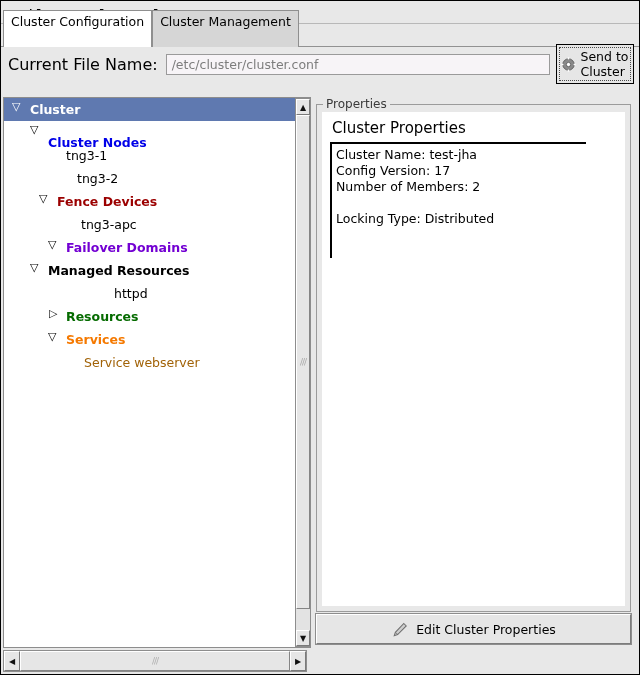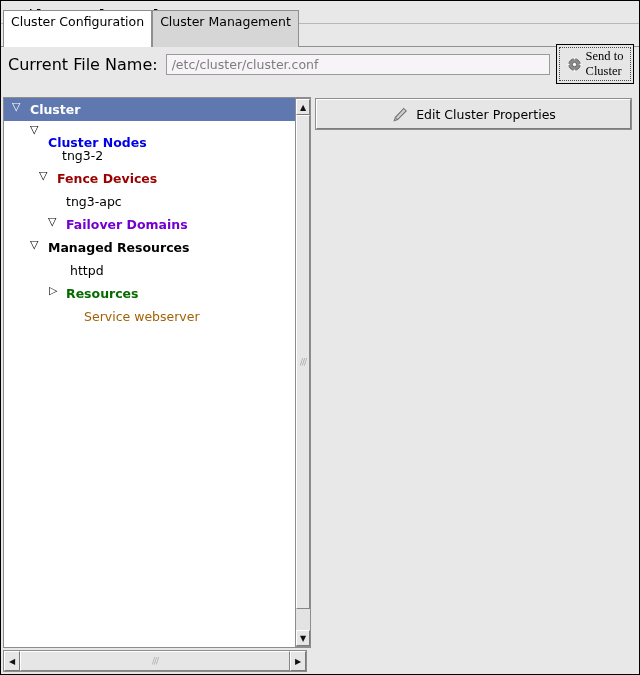--- a/index.html
+++ b/index.html
@@ -111,21 +111,21 @@
     justify-content: center;
     position: relative;
     cursor: default;
   }
   .sendbtn .focusring {
     position: absolute; left: 2px; top: 2px; right: 2px; bottom: 2px;
     border: 1px dotted #4a4a4a;
   }
   .sendbtn .inner {
     display: flex; align-items: center; gap: 4px;
-    position: relative; z-index: 2; font-family: Liberation Serif, serif;
+    position: relative; z-index: 2;
   }
   .sendbtn .lbl {
     font-size: 12.5px; line-height: 15px; text-align: left;
   }
 
   
   .main {
     position: absolute;
     left: 2px; top: 96px; right: 2px; bottom: 26px;
     display: flex;
@@ -398,66 +398,87 @@
       <div class="treebox">
         <div class="tree" id="tree">
             <div class="trow selected" style="padding-left: 8px;">
               <span class="twist open"></span>
               <span class="tlabel bold">Cluster</span>
             </div>
             <div class="trow" style="padding-left: 26px;">
               <span class="twist open"></span>
               <span class="tlabel bold" style="color: rgb(0, 0, 232); margin-top: 20px;">Cluster Nodes</span>
             </div>
-            <div class="trow" style="padding-left: 40px;">
+            <div class="trow" style="padding-left: 44px;">
+              <span class="twist none"></span>
+              <span class="tlabel" style="color: rgb(0, 0, 0);">tng3-1</span>
+            </div>
+            <div class="trow" style="padding-left: 40px; margin-left: 15px;">
               <span class="twist none"></span>
               <span class="tlabel" style="color: rgb(0, 0, 0);">tng3-2</span>
             </div>
             <div class="trow" style="padding-left: 35px;">
               <span class="twist open"></span>
               <span class="tlabel bold" style="color: rgb(155, 0, 0);">Fence Devices</span>
             </div>
-            <div class="trow" style="padding-left: 44px;">
+            <div class="trow" style="padding-left: 59px;">
               <span class="twist none"></span>
               <span class="tlabel" style="color: rgb(0, 0, 0);">tng3-apc</span>
             </div>
             <div class="trow" style="padding-left: 44px;">
               <span class="twist open"></span>
               <span class="tlabel bold" style="color: rgb(115, 0, 211);">Failover Domains</span>
             </div>
             <div class="trow" style="padding-left: 26px;">
               <span class="twist open"></span>
               <span class="tlabel bold" style="color: rgb(0, 0, 0);">Managed Resources</span>
             </div>
-            <div class="trow" style="padding-left: 48px;">
+            <div class="trow" style="padding-left: 92px;">
               <span class="twist none"></span>
               <span class="tlabel" style="color: rgb(0, 0, 0);">httpd</span>
             </div>
             <div class="trow" style="padding-left: 44px;">
               <span class="twist closed"></span>
               <span class="tlabel bold" style="color: rgb(5, 107, 0);">Resources</span>
+            </div>
+            <div class="trow" style="padding-left: 44px;">
+              <span class="twist open"></span>
+              <span class="tlabel bold" style="color: rgb(245, 121, 0);">Services</span>
             </div>
             <div class="trow" style="padding-left: 62px;">
               <span class="twist none"></span>
               <span class="tlabel" style="color: #a16207;">Service webserver</span>
             </div>
           </div>
         <div class="vsb">
           <div class="sbbtn">▲</div>
           <div class="vtrack">
             <div class="vthumb">
               <span class="grip-v">///</span>
             </div>
           </div>
           <div class="sbbtn">▼</div>
         </div>
       </div>
     </div>
 
     <div class="rightpane">
+      <div class="groupbox">
+        <div class="grouptitle">Properties</div>
+        <div class="propsarea">
+          <div class="props-h">Cluster Properties</div>
+          <div class="props-body" id="props-body">
+              <div class="props-line">Cluster Name: test-jha</div>
+              <div class="props-line">Config Version: 17</div>
+              <div class="props-line">Number of Members: 2</div>
+              <div class="props-line">&nbsp;</div>
+              <div class="props-line">Locking Type: Distributed</div>
+            </div>
+        </div>
+      </div>
       <div class="editbar">
         <div class="editbtn">
           <span>
             <svg width="17" height="15" viewBox="0 0 18 16">
               <g stroke="#6f6f6f" stroke-width="1.1" fill="#cfcfcf">
                 <path d="M13.6 1.6 L16.2 4.2 L7.0 13.4 L3.4 14.6 L4.6 11.0 Z"></path>
               </g>
               <path d="M5.0 11.2 L6.8 13.0" stroke="#6f6f6f" stroke-width="1"></path>
             </svg>
           </span>

